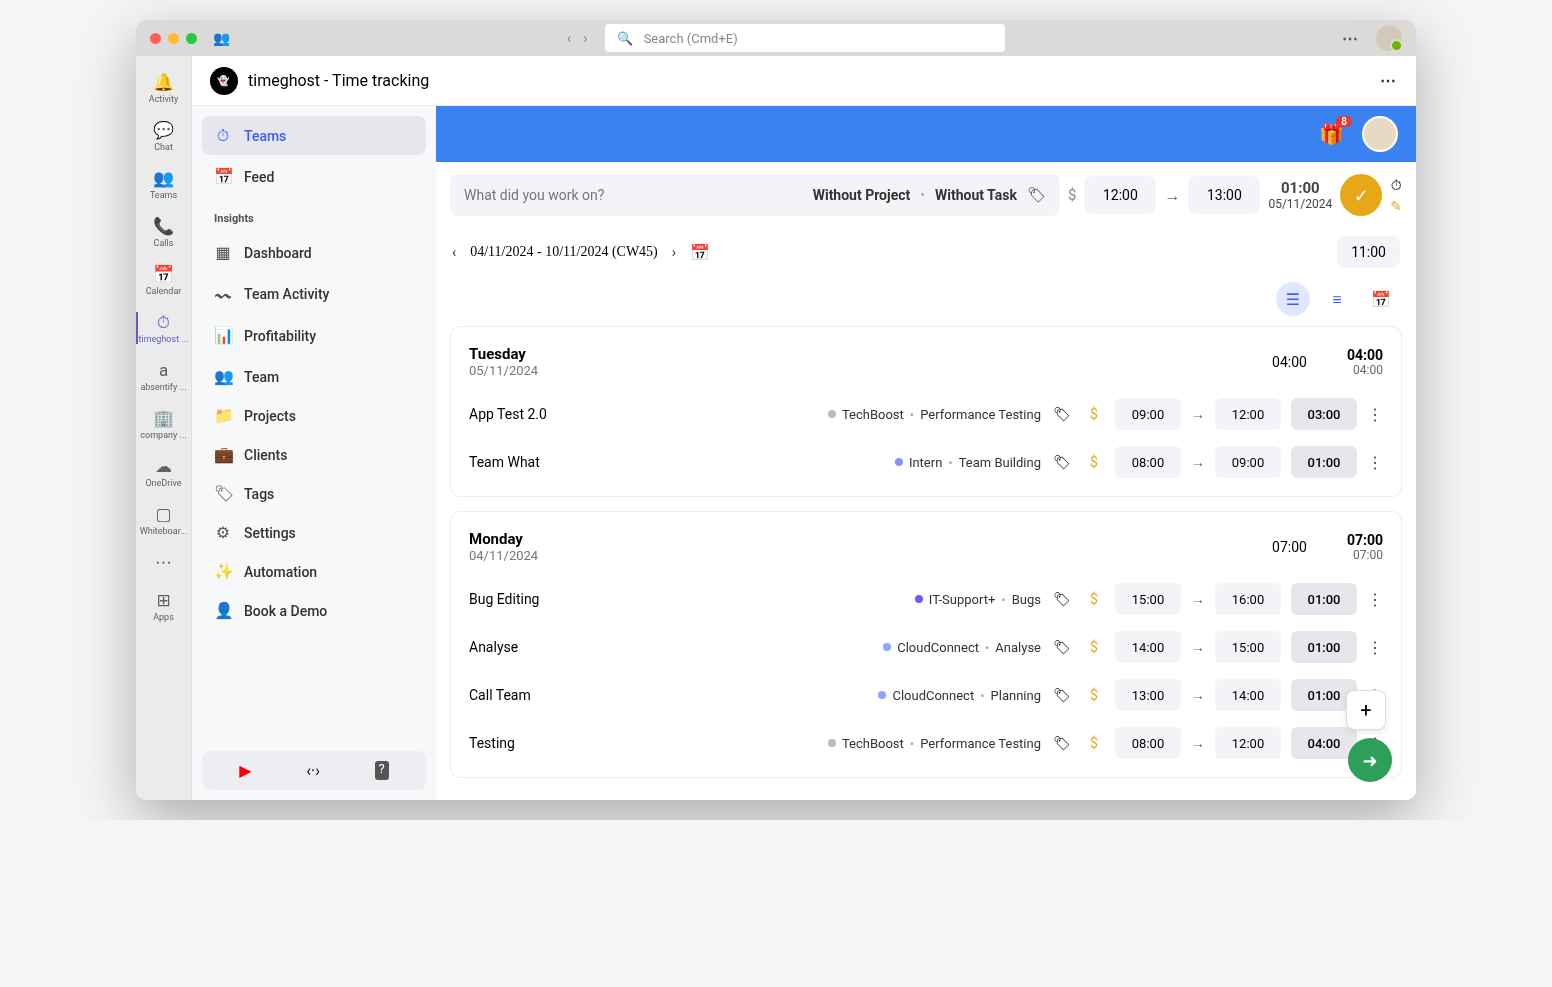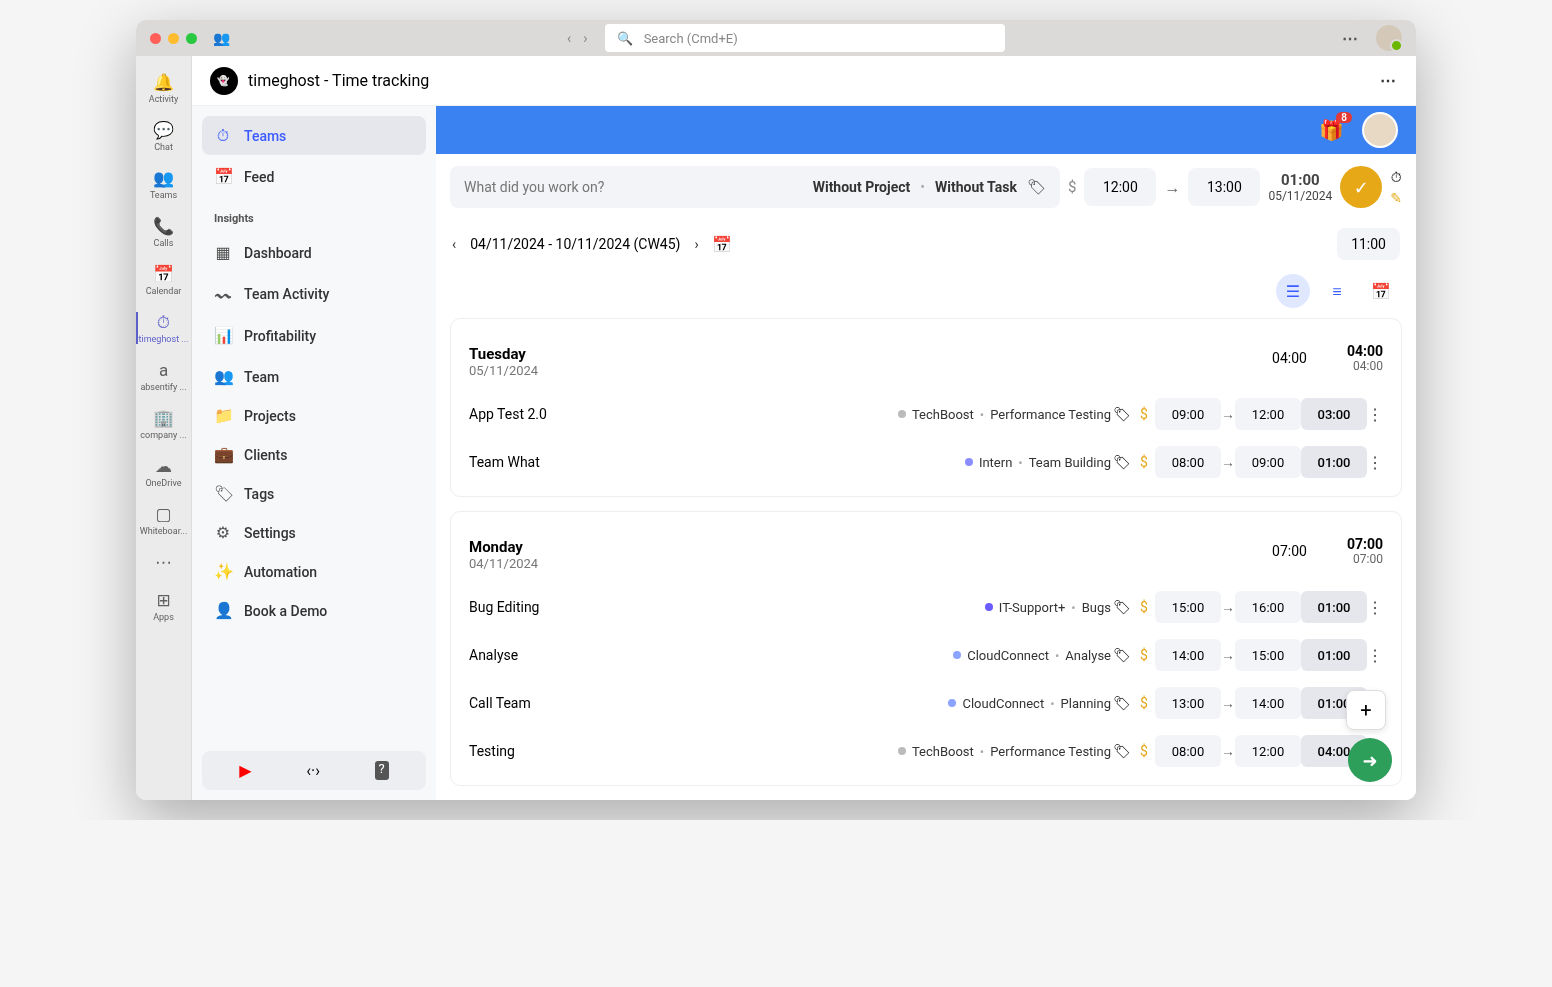--- a/index.html
+++ b/index.html
@@ -50,39 +50,39 @@
 .dollar { font-size:15px; color:#888;}
 .time-box { width:72px; height:38px; background:#f3f4f7; border-radius:8px; display:flex; align-items:center; justify-content:center; font-size:14px; }
 .arrow { color:#666; }
 .dur-box { text-align:center; font-size:12px; color:#444; line-height:1.2; }
 .dur-box .big{font-size:15px;font-weight:700;}
 .go-btn { width:42px; height:42px; border-radius:50%; background:#e6a817; display:flex; align-items:center; justify-content:center; color:#fff; font-size:18px; }
 .edit-col { display:flex; flex-direction:column; gap:4px; align-items:center;}
 .stopw{font-size:14px;}.pencil{color:#e6a817;font-size:14px;}
 .range-bar { display:flex; align-items:center; padding:8px 16px; gap:14px; }
 .chev { font-size:14px; color:#333; cursor:pointer;}
-.range-text { font-size:14px; }
+.range-text { font-size:14px;font-family:Liberation Serif, serif; }
 .cal-ic { font-size:16px; }
 .range-spacer{flex:1;}
 .total-time { background:#f3f4f7; border-radius:8px; padding:8px 14px; font-size:14px; }
 .toggle-group { display:flex; border:1px solid #e2e6f0; border-radius:8px; overflow:hidden; }
 .toggle-group span { padding:8px 14px; font-size:13px; color:#3c5cff; cursor:pointer; }
 .toggle-group span.active { background:#e0e8ff; }
 .view-bar { display:flex; justify-content:flex-end; padding:6px 18px 10px; gap:10px; }
 .vbtn { width:34px; height:34px; border-radius:50%; display:flex; align-items:center; justify-content:center; font-size:16px; color:#3c5cff; cursor:pointer;}
 .vbtn.active{background:#e0e8ff;}
 .day-card { margin:0 14px 14px; border:1px solid #eee; border-radius:10px; padding:10px 0; }
 .day-head { display:flex; align-items:center; padding:8px 18px 12px; }
-.day-title { font-size:15px; font-weight:700;margin-top:8px; }
+.day-title { font-size:15px; font-weight:700; }
 .day-date { font-size:13px; color:#777; }
 .day-head-right { margin-left:auto; display:flex; align-items:center; gap:40px; }
 .day-sum1 { font-size:14px; }
 .day-sum2 { text-align:right; font-size:14px; font-weight:700; }
 .day-sum2 .sub{font-size:12px;font-weight:400;color:#666;display:block;}
-.entry-row { display:flex; align-items:center; padding:8px 18px; font-size:14px; min-height:48px;}
+.entry-row { display:flex; align-items:center; padding:8px 18px; gap:10px; font-size:14px; min-height:48px;}
 .entry-name { flex:0 0 200px; }
 .entry-proj { flex:1; display:flex; justify-content:flex-end; align-items:center; gap:6px; color:#333; font-size:13px;}
 .pdot{width:8px;height:8px;border-radius:50%;display:inline-block;}
 .ricon { width:22px; text-align:center;}
 .dollar2{color:#e6a817;}
 .tbox { width:66px; height:32px; background:#f3f4f7; border-radius:6px; display:flex; align-items:center; justify-content:center; font-size:13px;}
 .tbox.dur{background:#e5e7ed;font-weight:500;}
 .kebab{color:#444;font-size:16px;cursor:pointer;width:16px;text-align:center;}
 .fab { position:absolute; right:30px; bottom:70px; width:40px; height:40px; background:#fff; border:1px solid #ddd; border-radius:8px; display:flex; align-items:center; justify-content:center; font-size:20px; box-shadow:0 2px 6px rgba(0,0,0,0.1);}
 .fab2 { position:absolute; right:24px; bottom:18px; width:44px; height:44px; background:#2e9e5b; border-radius:50%; display:flex; align-items:center; justify-content:center; color:#fff; font-size:18px;}

